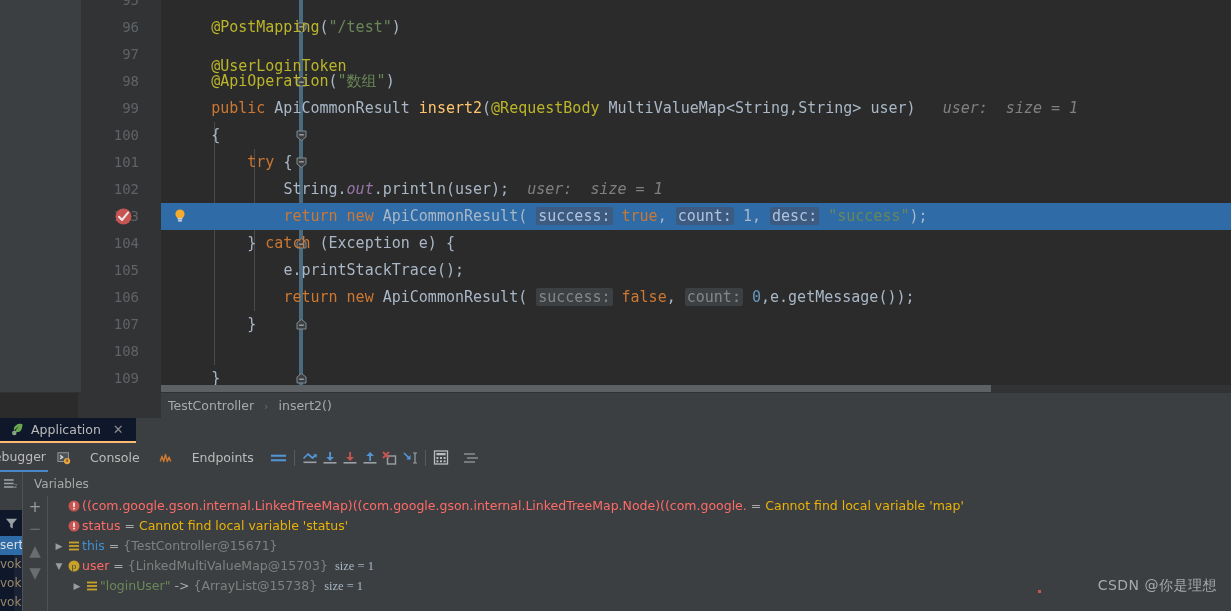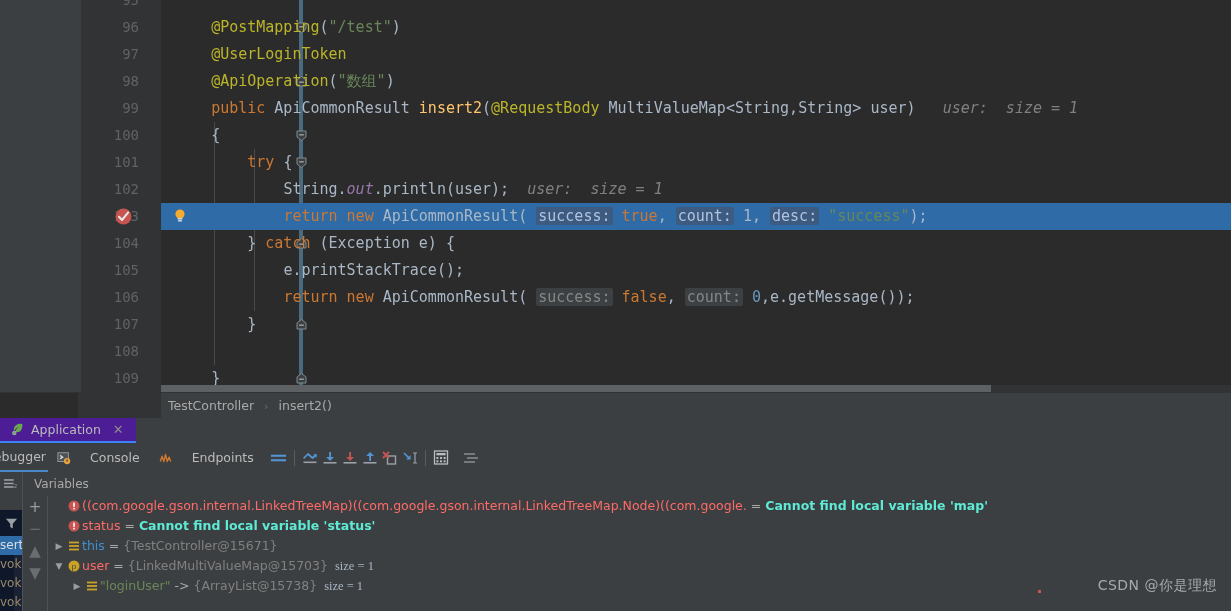--- a/index.html
+++ b/index.html
@@ -118,21 +118,21 @@
     position: absolute; left: 0; top: 418px; width: 1231px; height: 193px;
     background: #3c3f41;
   }
   .runtab-bar {
     position: absolute; left: 0; top: 0; width: 1231px; height: 25px;
     background: #3c3f41;
   }
   .run-tab {
     position: absolute; left: 0; top: 0; height: 25px;
     padding: 0 12px 0 10px; display: flex; align-items: center; gap: 6px;
-    background: #4c1d95; border-bottom: 2px solid #3b82f6;
+    background: #0f172a; border-bottom: 2px solid #fdba74;
     font-size: 12.5px; color: #bbbbbb;
   }
   .run-tab .close { color: #8c8c8c; font-size: 13px; margin-left: 6px; }
 
   .dbg-toolbar {
     position: absolute; left: 0; top: 25px; width: 1231px; height: 29px;
     background: #3c3f41; display: flex; align-items: center;
   }
   .dbg-left-tab {
     width: 48px; height: 29px; position: relative; display: flex;
@@ -212,21 +212,21 @@
   .var-arrow {
     width: 14px; display: inline-flex; align-items: center; justify-content: center;
     color: #9a9d9f; font-size: 9px; flex: 0 0 auto;
   }
   .var-ico { width: 16px; flex: 0 0 auto; display: inline-flex; align-items: center; justify-content: center; }
   .var-name-err { color: #ff6b68; }
   .var-name-this { color: #3f8fd0; }
   .var-name-param { color: #ff6b68; }
   .var-name-key { color: #6a8759; }
   .var-eq { color: #a9a9a9; margin: 0 4px; }
-  .var-val-err { color: #5eead4; font-weight: bold; }
+  .var-val-err { color: #eab308; }
   .var-val-obj { color: #808080; }
   .var-size { color: #a9b7c6; margin-left: 7px; font-family: Liberation Serif, serif; }
 
   .watermark {
     position: absolute; right: 14px; bottom: 16px;
     font-size: 14px; color: #a6aaad; letter-spacing: 0.5px;
   }
   .wm-dot {
     position: absolute; right: 190px; bottom: 18px;
     width: 3px; height: 3px; background: #c75450;
@@ -303,21 +303,21 @@
             <rect x="3.2" y="5.6" width="4.6" height="1.1" fill="#b8bcbf"></rect>
           </svg>
         </div>
       </div>
     <div class="code-pane" id="code-pane">
       <div class="indent-guide" style="left:53px; top:122px; height:243px;"></div>
       <div class="indent-guide" style="left:93px; top:149px; height:81px;"></div>
       <div class="indent-guide" style="left:93px; top:230px; height:81px;"></div>
     <div class="code-line" style="top: -13px;">&nbsp;</div>
         <div class="code-line" style="top: 14px;"><span class="txt">    <span class="ann">@PostMapping</span><span class="plain">(</span><span class="str">"/test"</span><span class="plain">)</span></span></div>
-        <div class="code-line" style="top: 41px;"><span class="txt">    <span class="ann">@UserLoginToken</span></span></div>
+        <div class="code-line" style="top: 53px;"><span class="txt">    <span class="ann">@UserLoginToken</span></span></div>
         <div class="code-line" style="top: 68px;"><span class="txt">    <span class="ann">@ApiOperation</span><span class="plain">(</span><span class="str">"数组"</span><span class="plain">)</span></span></div>
         <div class="code-line" style="top: 95px;"><span class="txt">    <span class="kw">public</span> <span class="type">ApiCommonResult</span> <span class="meth">insert2</span><span class="plain">(</span><span class="ann">@RequestBody</span> <span class="type">MultiValueMap</span><span class="plain">&lt;String,String&gt; user)</span>   <span class="hint">user:  size = 1</span></span></div>
         <div class="code-line" style="top: 122px;"><span class="txt">    <span class="plain">{</span></span></div>
         <div class="code-line" style="top: 149px;"><span class="txt">        <span class="kw">try</span> <span class="plain">{</span></span></div>
         <div class="code-line" style="top: 176px;"><span class="txt">            <span class="type">String</span>.<span class="fld">out</span>.<span class="plain">println(user);</span>  <span class="hint">user:  size = 1</span></span></div>
         <div class="code-line hl-line" style="top: 203px;"><span class="txt">            <span class="kw">return</span> <span class="kw">new</span> <span class="type">ApiCommonResult</span><span class="plain">(</span> <span class="pname-hl">success:</span> <span class="kw">true</span><span class="plain">,</span> <span class="pname-hl">count:</span> <span class="plain">1</span><span class="plain">,</span> <span class="pname-hl">desc:</span> <span class="str">"success"</span><span class="plain">);</span></span></div>
         <div class="code-line" style="top: 230px;"><span class="txt">        <span class="plain">}</span> <span class="kw">catch</span> <span class="plain">(Exception e) {</span></span></div>
         <div class="code-line" style="top: 257px;"><span class="txt">            <span class="plain">e.printStackTrace();</span></span></div>
         <div class="code-line" style="top: 284px;"><span class="txt">            <span class="kw">return</span> <span class="kw">new</span> <span class="type">ApiCommonResult</span><span class="plain">(</span> <span class="pname">success:</span> <span class="kw">false</span><span class="plain">,</span> <span class="pname">count:</span> <span class="num">0</span><span class="plain">,e.getMessage());</span></span></div>
         <div class="code-line" style="top: 311px;"><span class="txt">        <span class="plain">}</span></span></div>

